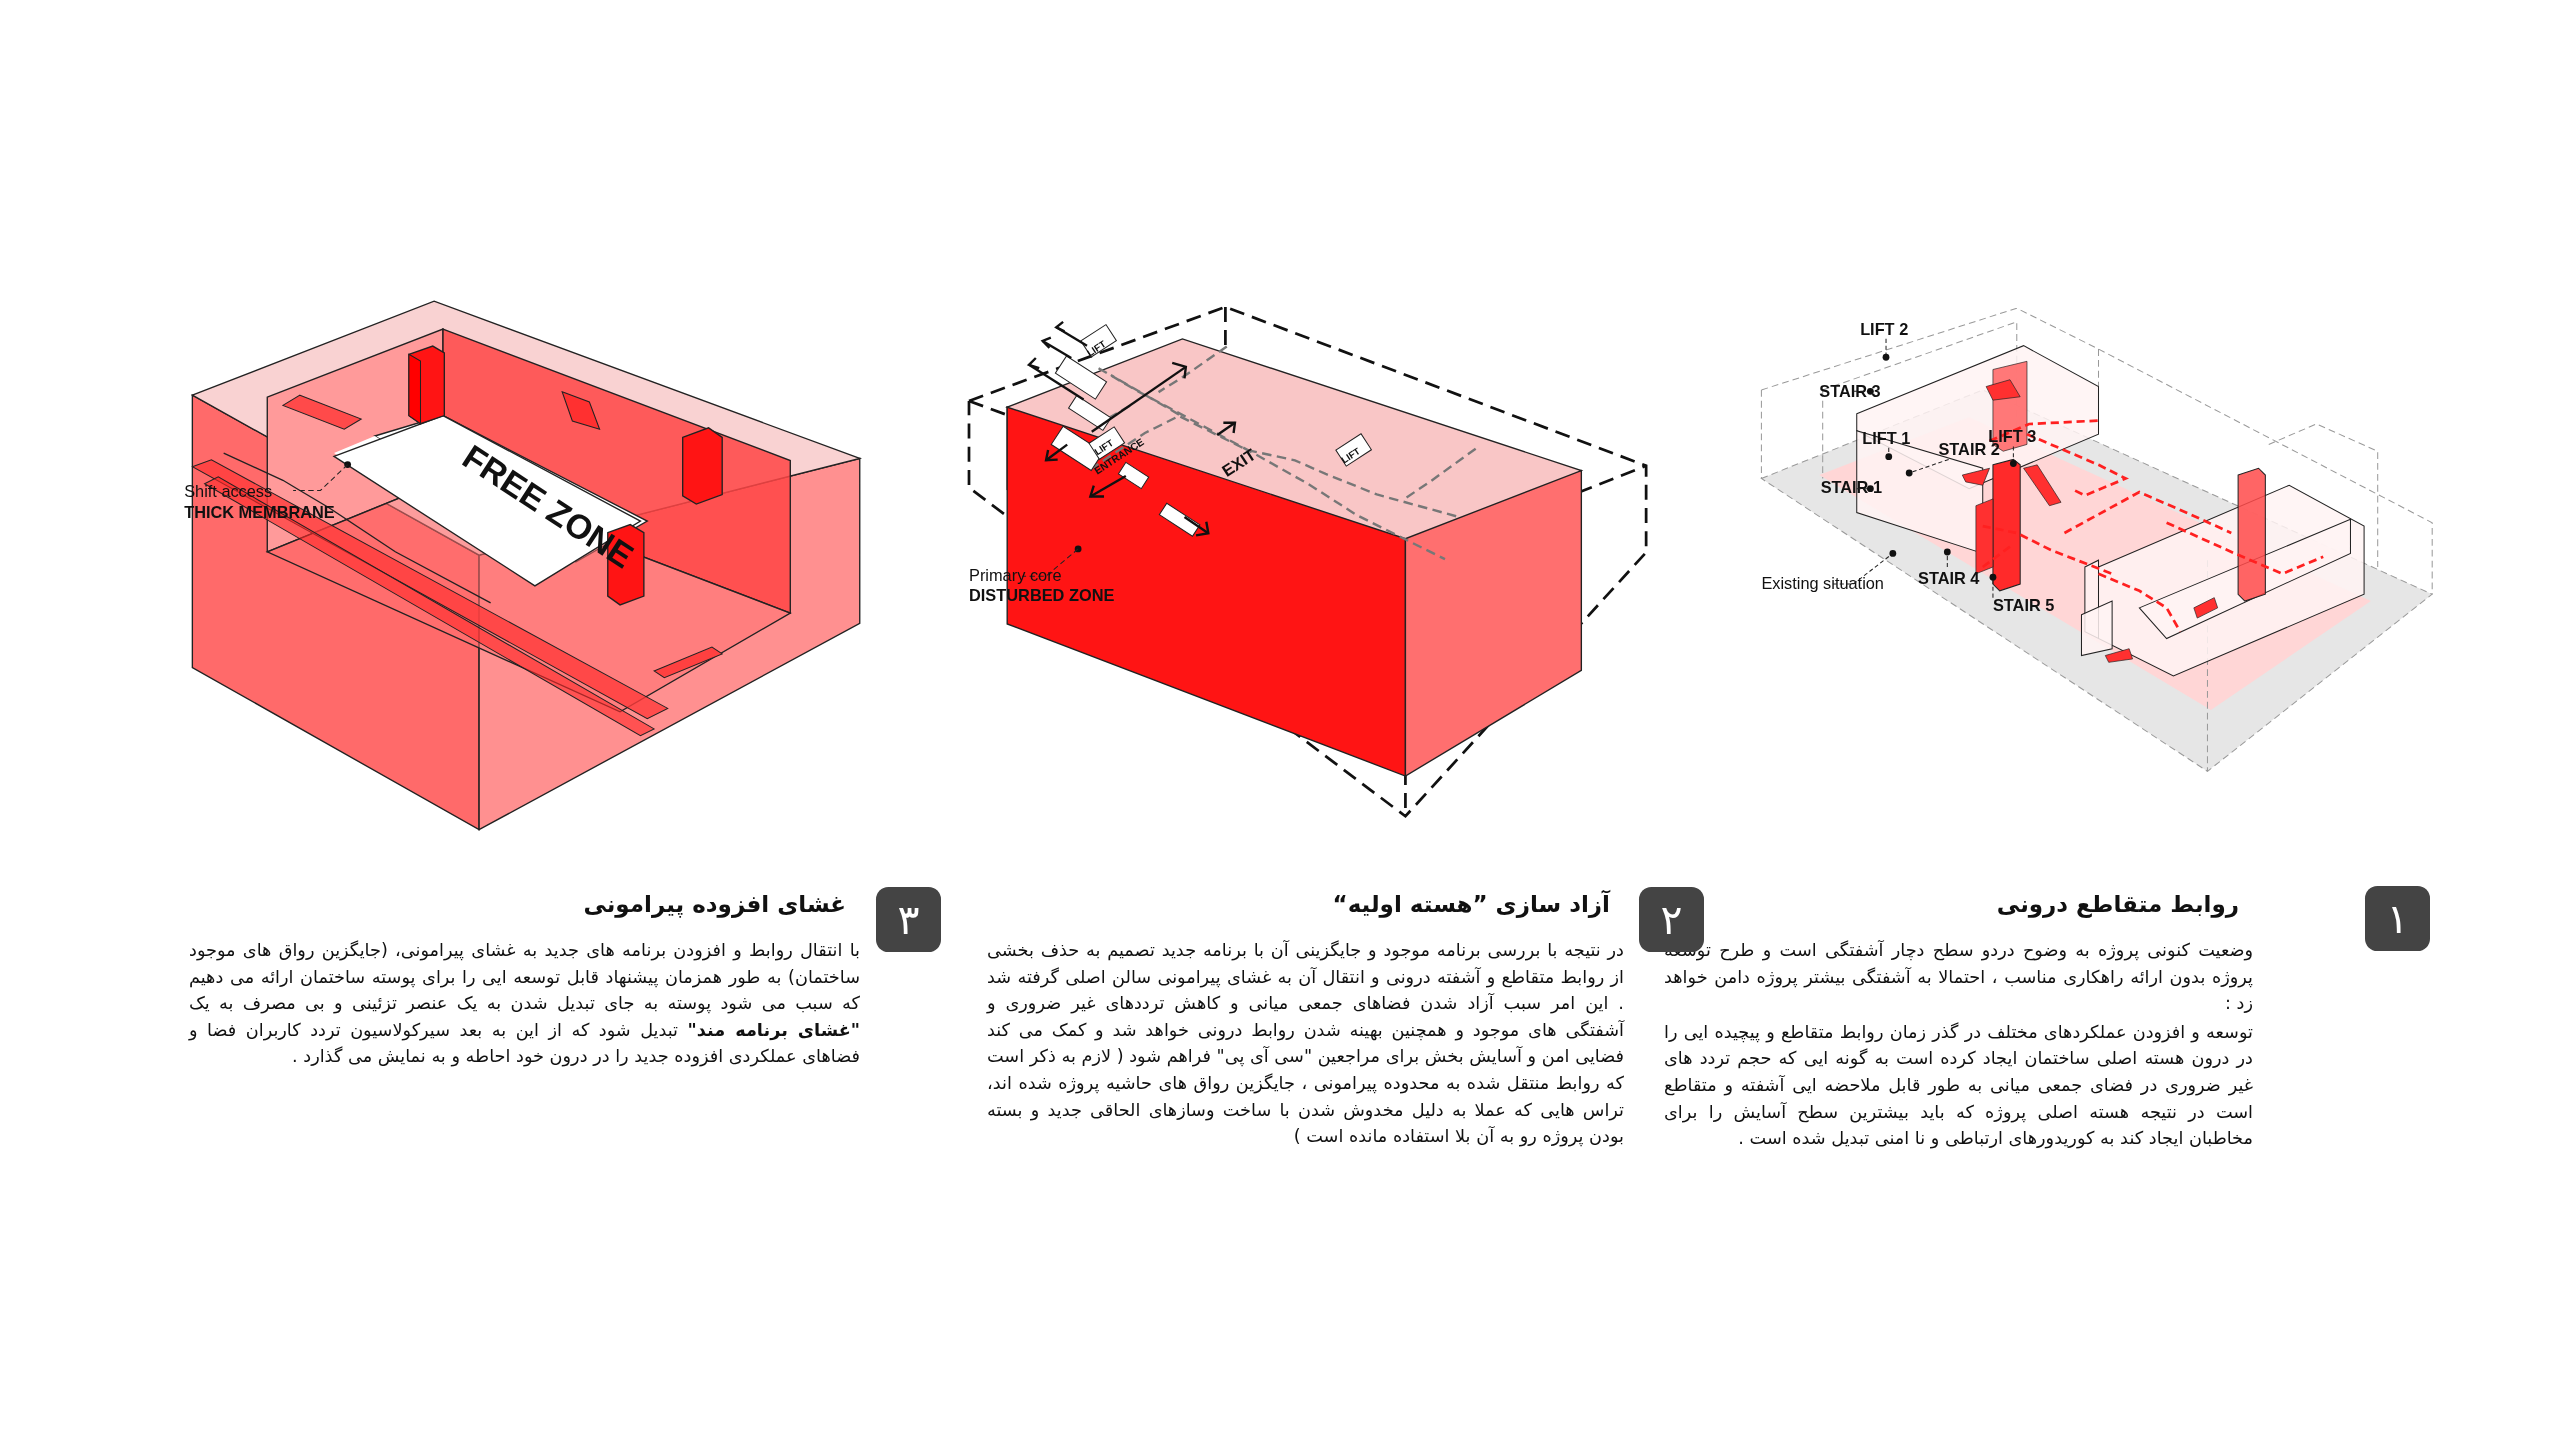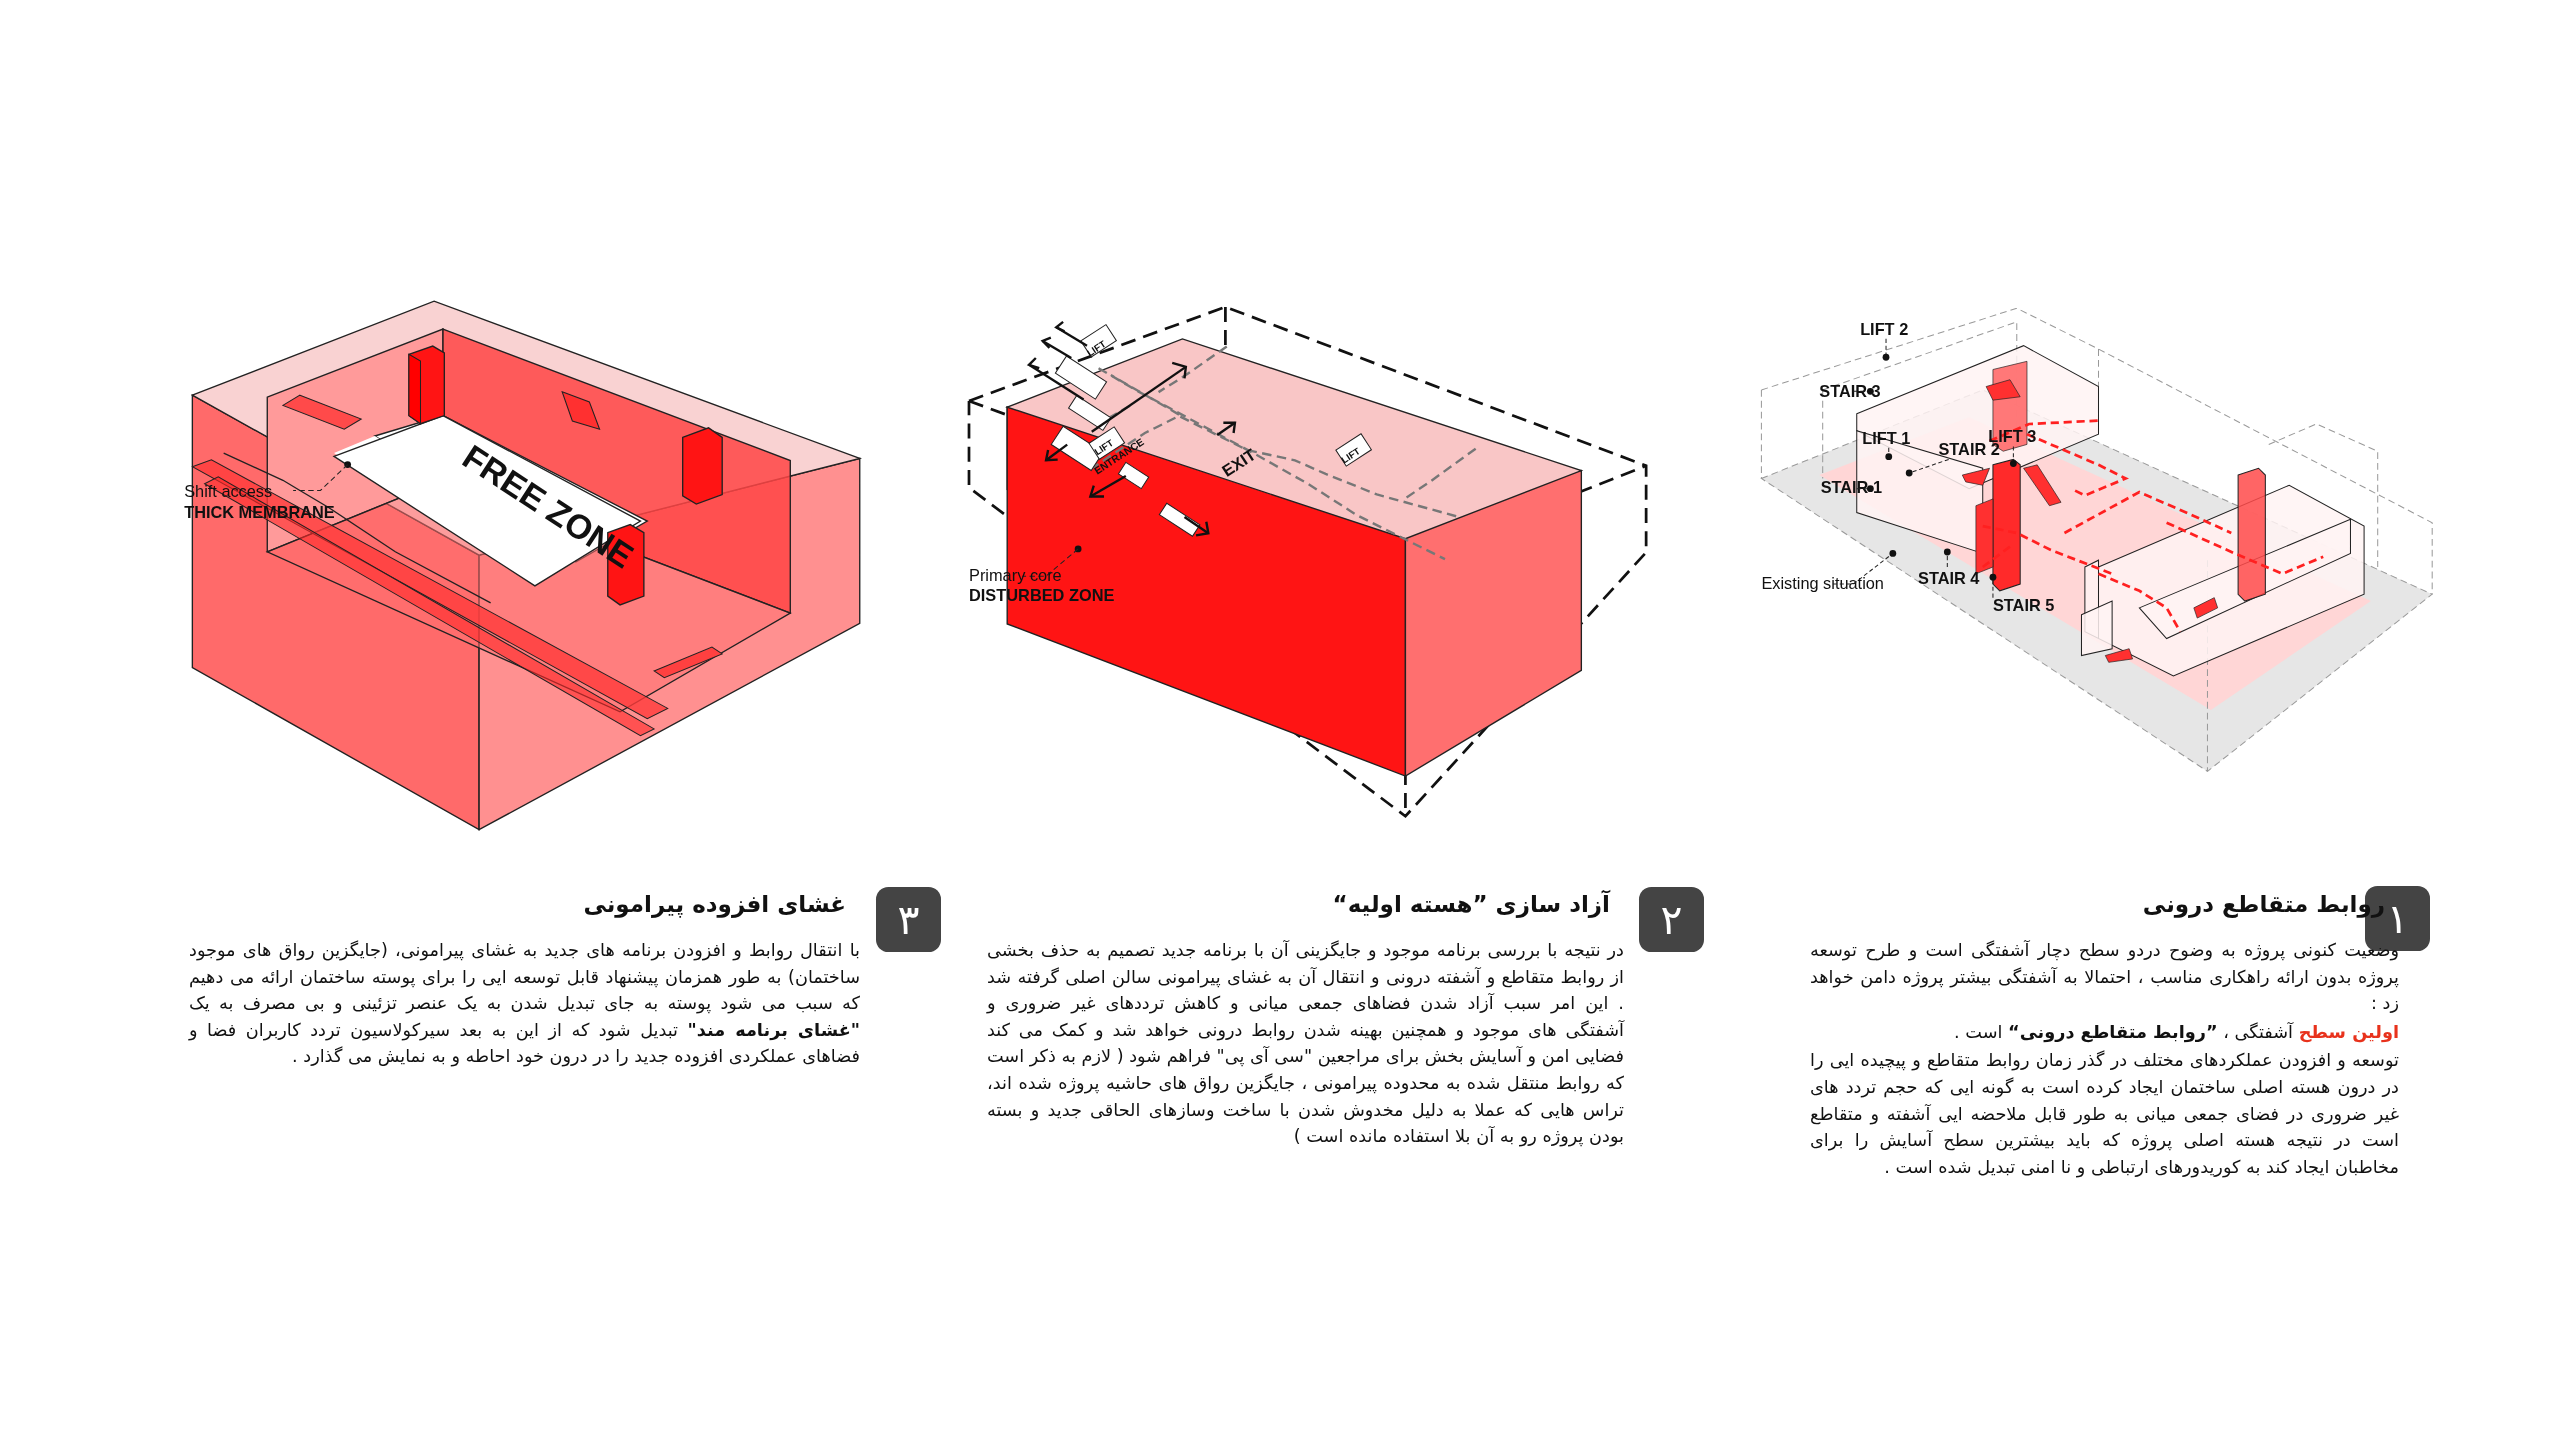--- a/index.html
+++ b/index.html
@@ -208,24 +208,23 @@
         <circle cx="375" cy="228" r="5"></circle>
         <circle cx="165" cy="265" r="5"></circle>
       <circle cx="278" cy="358" r="5"></circle>
         <circle cx="345" cy="395" r="5"></circle>
         <circle cx="198" cy="360" r="5"></circle>
     </g>
   </svg>
 </div>
 
 <div class="badge" style="left:2365px;top:886px;">۱</div>
-<div class="section" style="left:1808px;top:872px;width:593px;">
+<div class="section" style="left:1662px;top:872px;width:593px;">
   <h2 class="sec-title">روابط متقاطع درونی</h2>
   <p class="sec-body">وضعیت کنونی پروژه به وضوح دردو سطح دچار آشفتگی است و طرح توسعه پروژه بدون ارائه راهکاری مناسب ، احتمالا به آشفتگی بیشتر پروژه دامن خواهد زد :</p>
-  <p class="sec-body"><span class="hl-red">اولین سطح</span><span> آشفتگی ، </span><span class="strong">”روابط متقاطع درونی“</span><span> است .</span></p>
   <p class="sec-body">توسعه و افزودن عملکردهای مختلف در گذر زمان روابط متقاطع و پیچیده ایی را در درون هسته اصلی ساختمان ایجاد کرده است به گونه ایی که حجم تردد های غیر ضروری در فضای جمعی میانی به طور قابل ملاحضه ایی آشفته و متقاطع است در نتیجه هسته اصلی پروژه که باید بیشترین سطح آسایش را برای مخاطبان ایجاد کند به کوریدورهای ارتباطی و نا امنی تبدیل شده است .</p>
 </div>
 
 <div class="badge" style="left:1639px;top:887px;">۲</div>
 <div class="section" style="left:985px;top:872px;width:641px;">
   <h2 class="sec-title">آزاد سازی ”هسته اولیه“</h2>
   <p class="sec-body">در نتیجه با بررسی برنامه موجود و جایگزینی آن با برنامه جدید تصمیم به حذف بخشی از روابط متقاطع و آشفته درونی و انتقال آن به غشای پیرامونی سالن اصلی گرفته شد . این امر سبب آزاد شدن فضاهای جمعی میانی و کاهش ترددهای غیر ضروری و آشفتگی های موجود و همچنین بهینه شدن روابط درونی خواهد شد و کمک می کند فضایی امن و آسایش بخش برای مراجعین "سی آی پی" فراهم شود ( لازم به ذکر است که روابط منتقل شده به محدوده پیرامونی ، جایگزین رواق های حاشیه پروژه شده اند، تراس هایی که عملا به دلیل مخدوش شدن با ساخت وسازهای الحاقی جدید و بسته بودن پروژه رو به آن بلا استفاده مانده است )</p>
 </div>
 
 <div class="badge" style="left:876px;top:887px;">۳</div>

